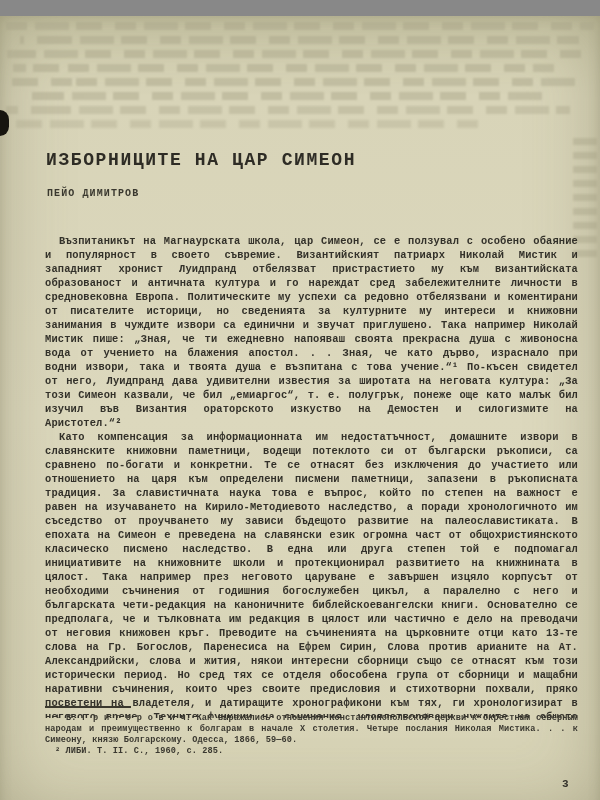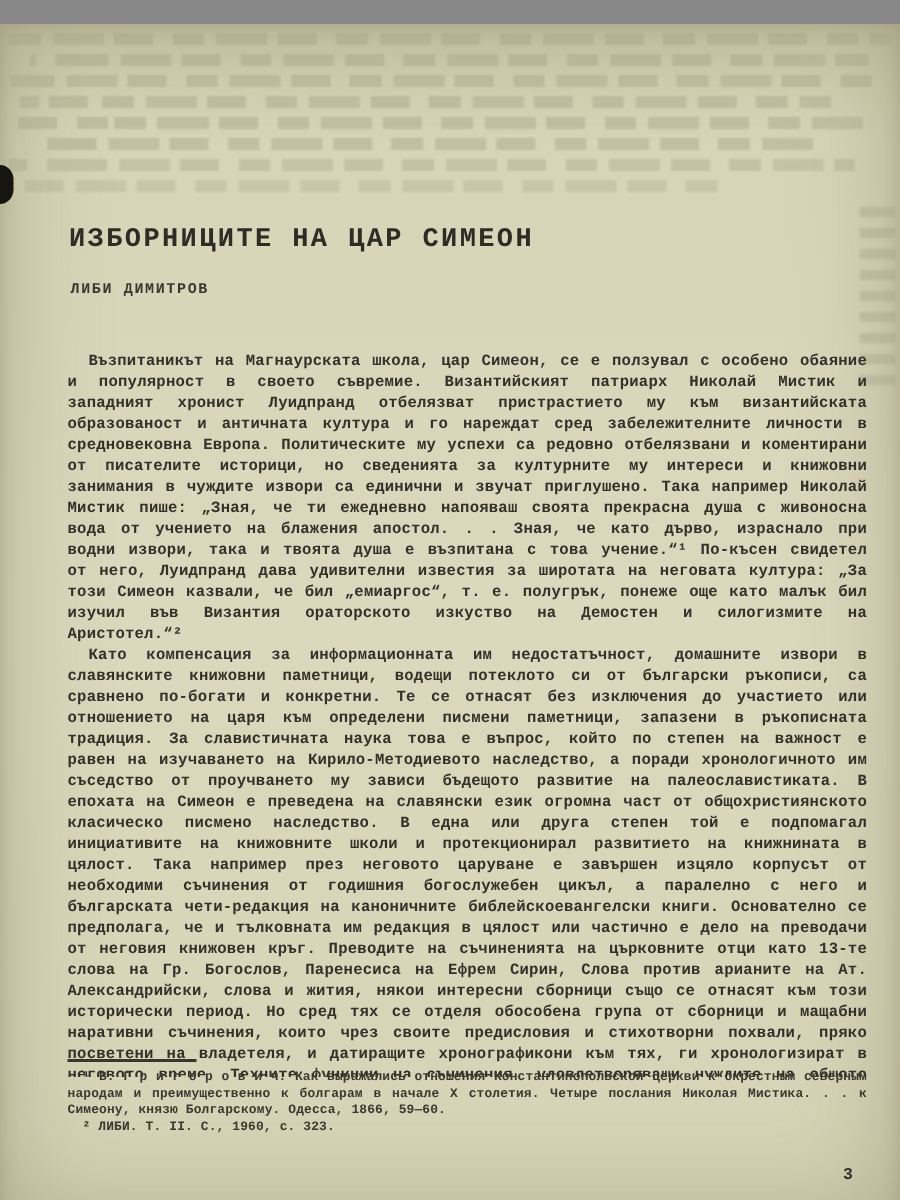--- a/index.html
+++ b/index.html
@@ -137,29 +137,29 @@
     <div class="bleed-row"></div>
     <div class="bleed-row"></div>
   </div>
 
   <div class="bleed-right"></div>
 
   <div class="edge-mark"></div>
 
   <h1 class="title">ИЗБОРНИЦИТЕ НА ЦАР СИМЕОН</h1>
 
-  <div class="author">ЛИБИ ДИМИТРОВ</div>
+  <div class="author">ПЕЙО ДИМИТРОВ</div>
 
   <div class="body-text">
     <p>Възпитаникът на Магнаурската школа, цар Симеон, се е ползувал с особено обаяние и популярност в своето съвремие. Византийският патриарх Николай Мистик и западният хронист Луидпранд отбелязват пристрастието му към византийската образованост и античната култура и го нареждат сред забележителните личности в средновековна Европа. Политическите му успехи са редовно отбелязвани и коментирани от писателите историци, но сведенията за културните му интереси и книжовни занимания в чуждите извори са единични и звучат приглушено. Така например Николай Мистик пише: „Зная, че ти ежедневно напояваш своята прекрасна душа с живоносна вода от учението на блажения апостол. . . Зная, че като дърво, израснало при водни извори, така и твоята душа е възпитана с това учение.“¹ По-късен свидетел от него, Луидпранд дава удивителни известия за широтата на неговата култура: „За този Симеон казвали, че бил „емиаргос“, т. е. полугрък, понеже още като малък бил изучил във Византия ораторското изкуство на Демостен и силогизмите на Аристотел.“²</p>
     <p>Като компенсация за информационната им недостатъчност, домашните извори в славянските книжовни паметници, водещи потеклото си от български ръкописи, са сравнено по-богати и конкретни. Те се отнасят без изключения до участието или отношението на царя към определени писмени паметници, запазени в ръкописната традиция. За славистичната наука това е въпрос, който по степен на важност е равен на изучаването на Кирило-Методиевото наследство, а поради хронологичното им съседство от проучването му зависи бъдещото развитие на палеославистиката. В епохата на Симеон е преведена на славянски език огромна част от общохристиянското класическо писмено наследство. В една или друга степен той е подпомагал инициативите на книжовните школи и протекционирал развитието на книжнината в цялост. Така например през неговото царуване е завършен изцяло корпусът от необходими съчинения от годишния богослужебен цикъл, а паралелно с него и българската чети-редакция на каноничните библейскоевангелски книги. Основателно се предполага, че и тълковната им редакция в цялост или частично е дело на преводачи от неговия книжовен кръг. Преводите на съчиненията на църковните отци като 13-те слова на Гр. Богослов, Паренесиса на Ефрем Сирин, Слова против арианите на Ат. Александрийски, слова и жития, някои интересни сборници също се отнасят към този исторически период. Но сред тях се отделя обособена група от сборници и мащабни наративни съчинения, които чрез своите предисловия и стихотворни похвали, пряко посветени на владетеля, и датиращите хронографикони към тях, ги хронологизират в неговото време. Техните функции на съчинения, удовлетворяващи нуждите на общото светско образование (в средновековен смисъл), като че ли</p>
   </div>
 
   <div class="footnote-rule"></div>
 
   <div class="footnotes">
     <p>¹ В. Г р и г о р о в и ч. Как выражались отношения Константинопольской церкви к окрестным северным народам и преимущественно к болгарам в начале X столетия. Четыре послания Николая Мистика. . . к Симеону, князю Болгарскому. Одесса, 1866, 59—60.</p>
-    <p>² ЛИБИ. Т. II. С., 1960, с. 323.</p>
+    <p>² ЛИБИ. Т. II. С., 1960, с. 285.</p>
   </div>
 
   <div class="page-number">3</div>
 
 </div>
 
 </body></html>

